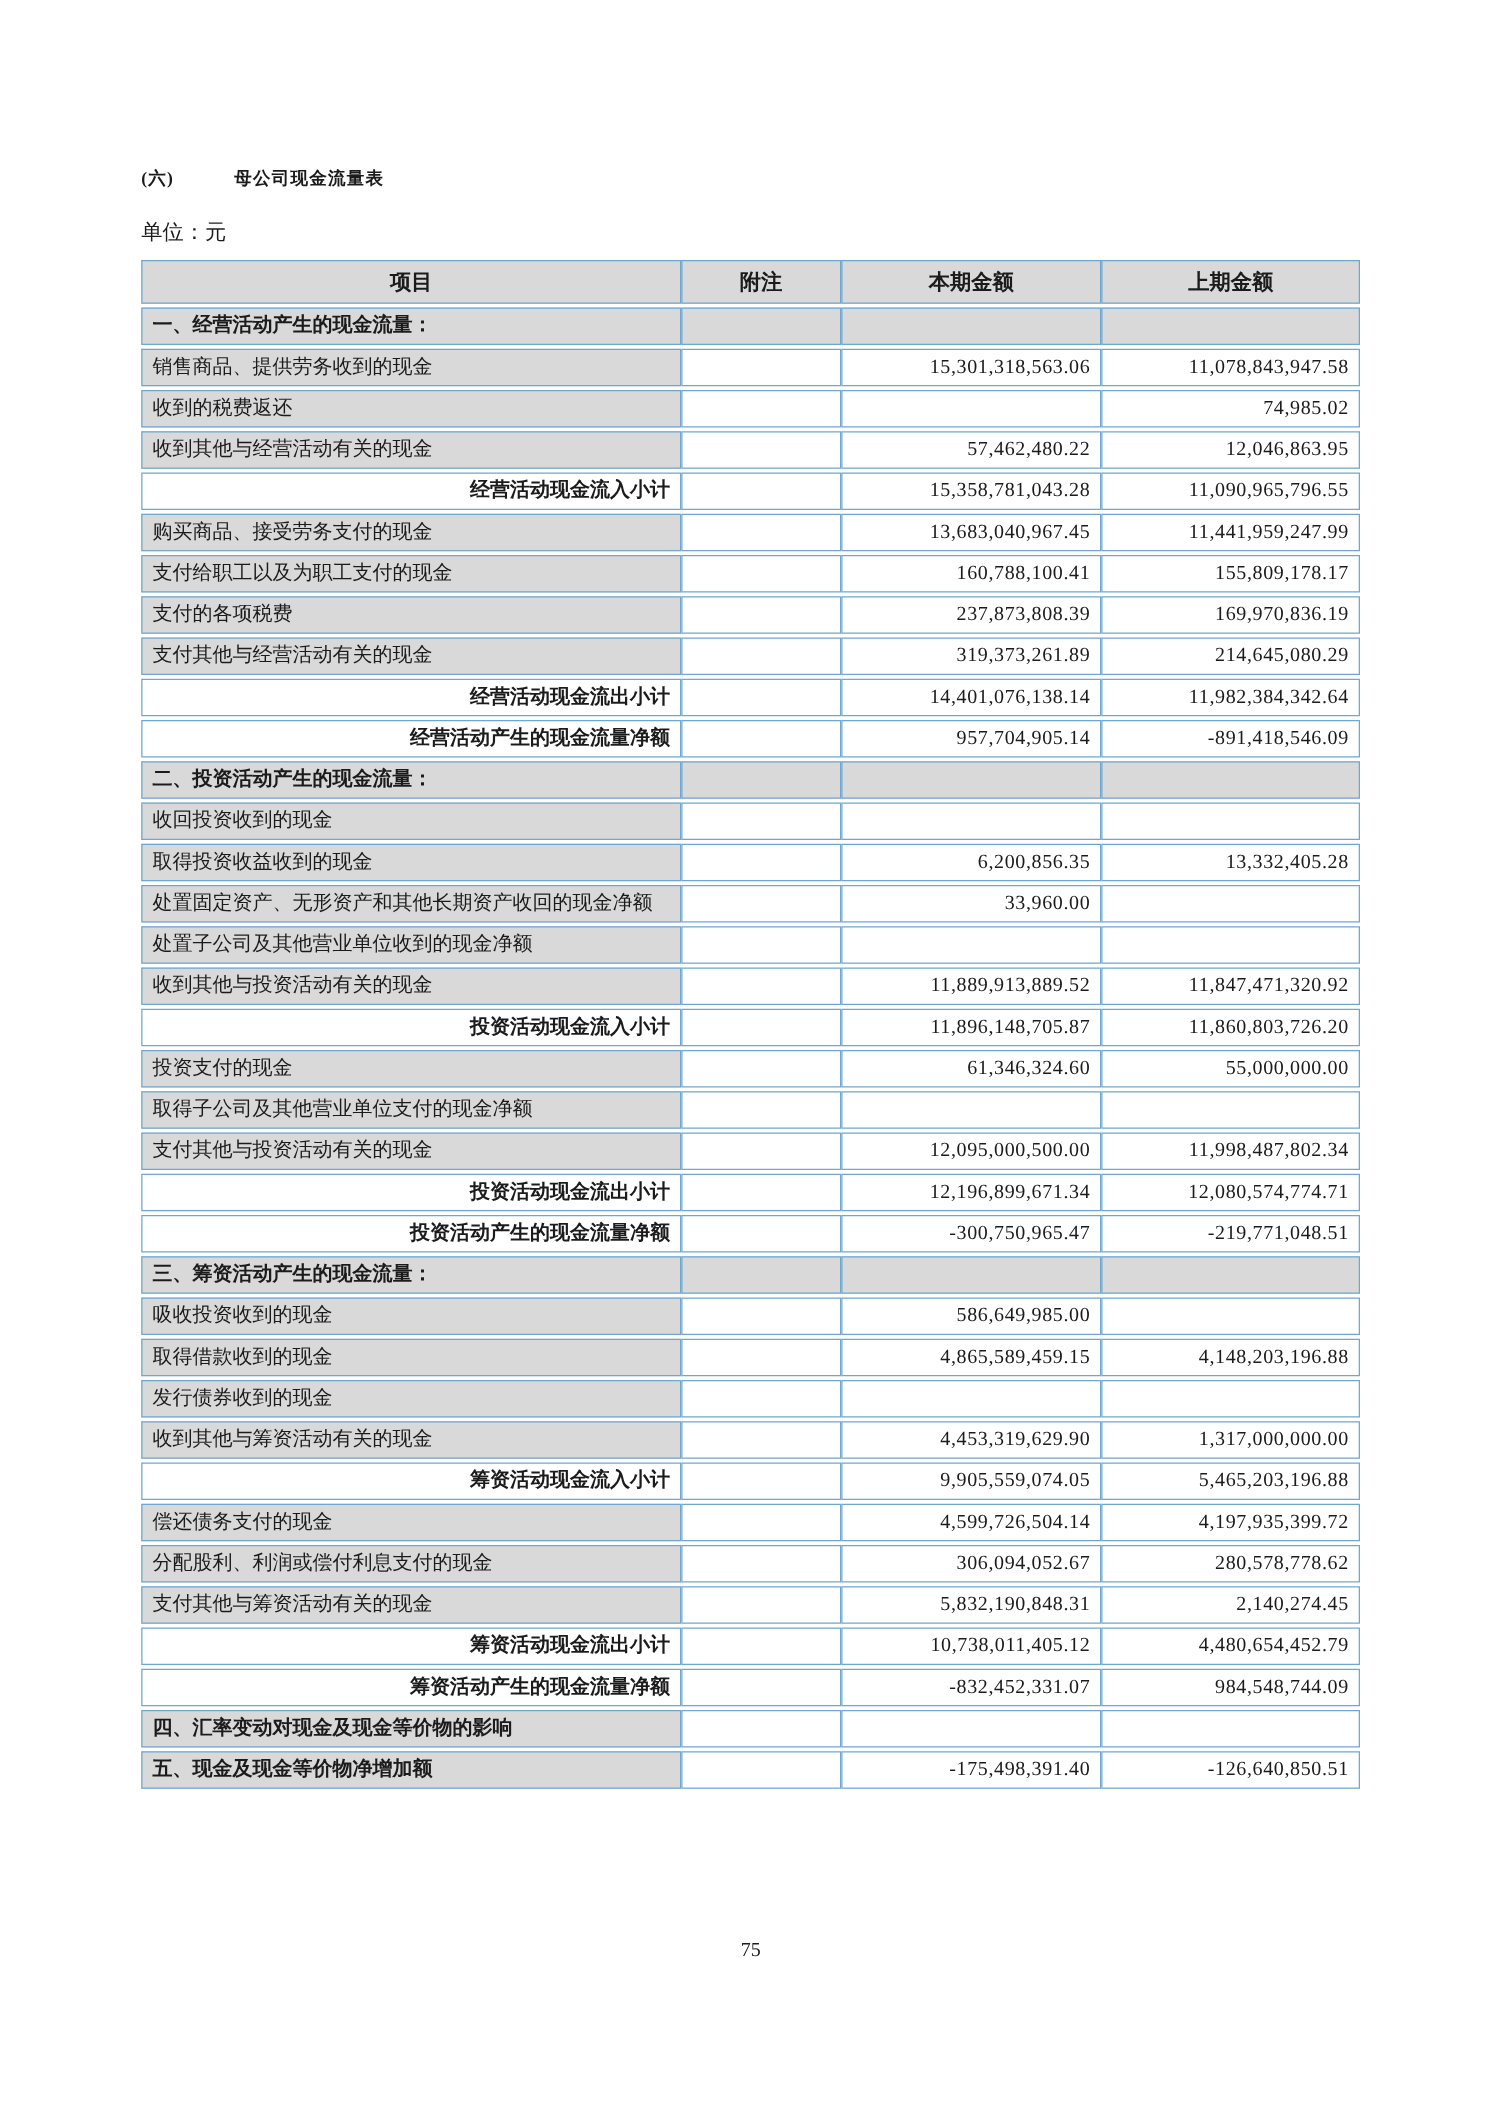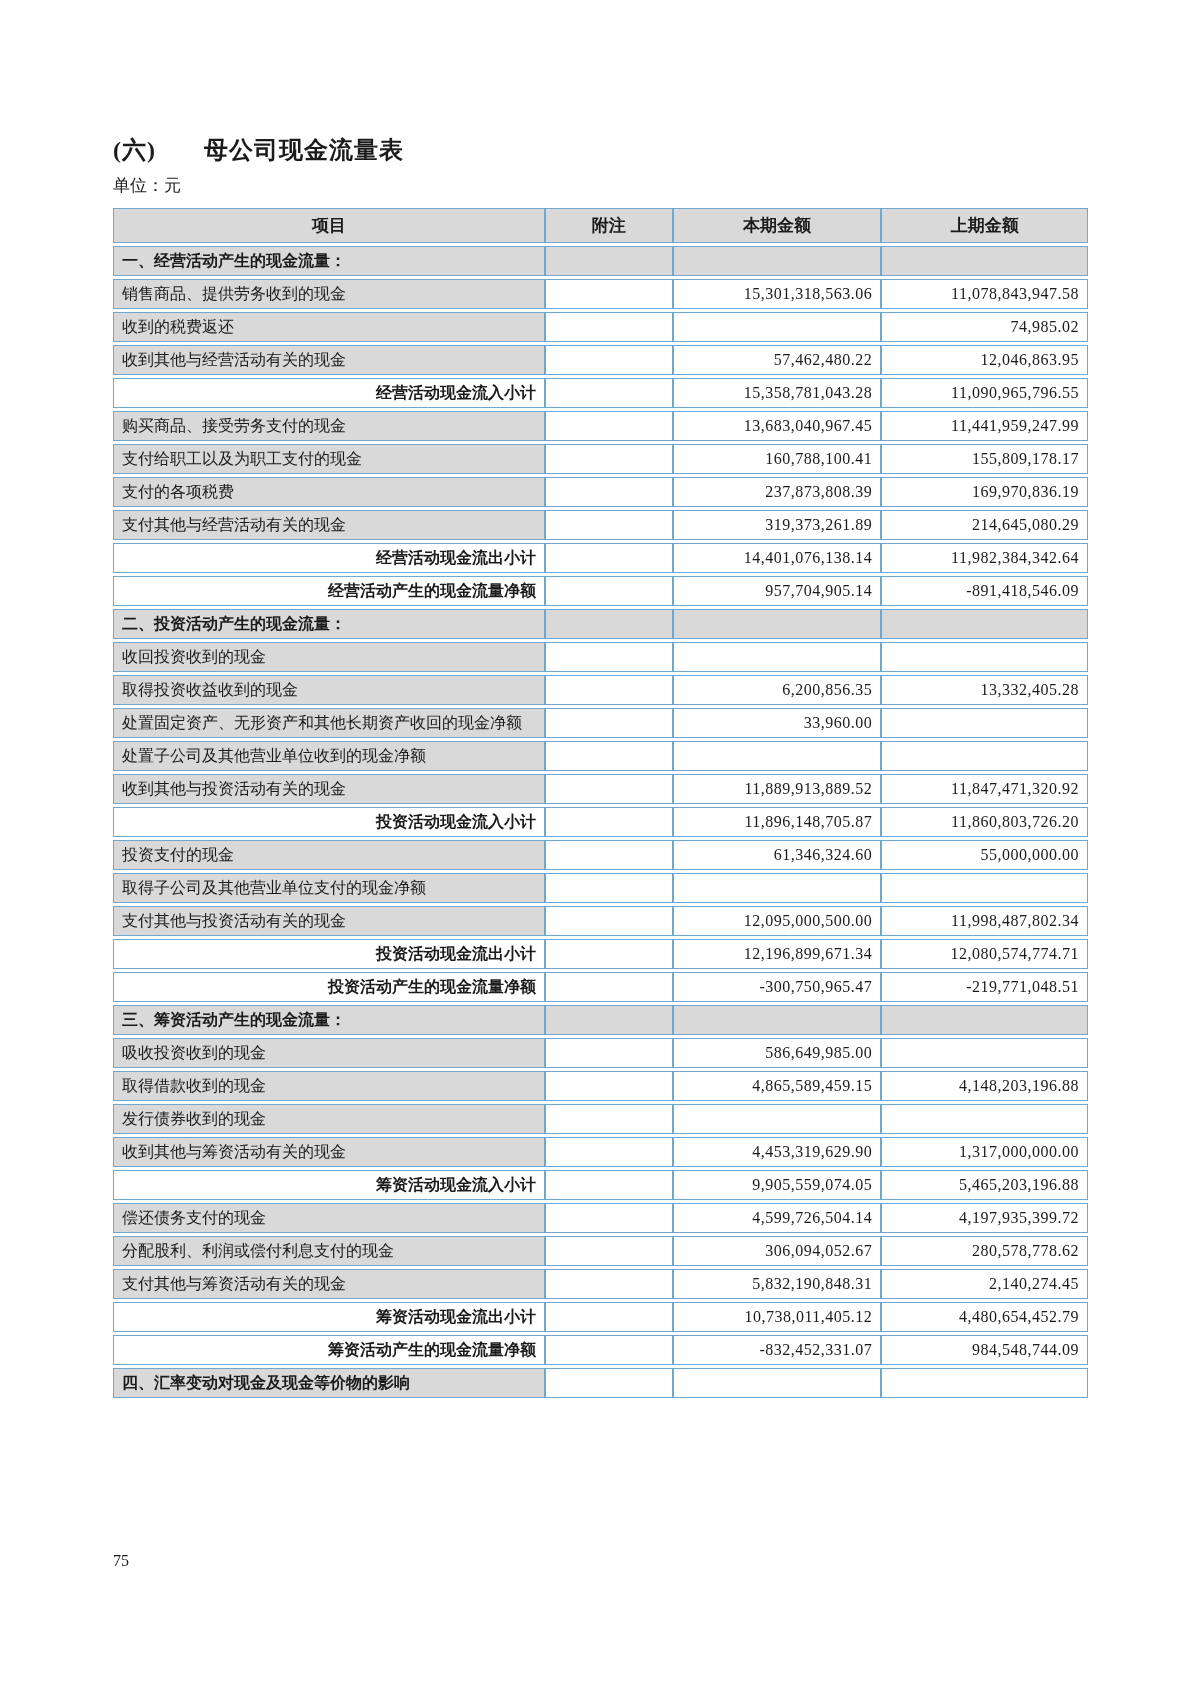--- a/index.html
+++ b/index.html
@@ -18,21 +18,21 @@
     height: 1697px;
     background: #ffffff;
     font-family: "Liberation Serif", "DejaVu Serif", serif;
     color: var(--text);
     overflow: hidden;
   }
   .doc-title {
     position: absolute;
     top: 134px;
     left: 113px;
-    font-size: 24px;
+    font-size: 14px;
     font-weight: bold;
     letter-spacing: 1px;
   }
   .doc-title .gap { display: inline-block; width: 48px; }
   .unit-label {
     position: absolute;
     top: 174px;
     left: 113px;
     width: 975px;
     text-align: left;
@@ -72,21 +72,21 @@
   tr.section td { background: var(--shade); }
   tr.section td.c-label { font-weight: bold; }
   tr.subtotal td { background: #ffffff; text-align: right; }
   tr.subtotal td.c-label { font-weight: bold; text-align: right; background: #ffffff; }
   tr.bold-item td.c-label { font-weight: bold; }
   .page-number {
     position: absolute;
     top: 1552px;
     left: 113px;
     width: 975px;
-    text-align: left;
+    text-align: center;
     font-size: 16px;
   }
 </style>
 </head>
 <body>
 
 <div class="page">
 
   <div class="doc-title">
     <span>(六)</span><span class="gap"></span><span>母公司现金流量表</span>
@@ -313,18 +313,24 @@
           <td class="c-note"></td>
           <td class="c-current">-832,452,331.07</td>
           <td class="c-prior">984,548,744.09</td>
         </tr>
         <tr class="bold-item">
           <td class="c-label">四、汇率变动对现金及现金等价物的影响</td>
           <td class="c-note"></td>
           <td class="c-current"></td>
           <td class="c-prior"></td>
         </tr>
+        <tr class="bold-item">
+          <td class="c-label">五、现金及现金等价物净增加额</td>
+          <td class="c-note"></td>
+          <td class="c-current">-175,498,391.40</td>
+          <td class="c-prior">-126,640,850.51</td>
+        </tr>
       </tbody>
   </table>
 
   <div class="page-number">75</div>
 
 </div>
 
 </body></html>

